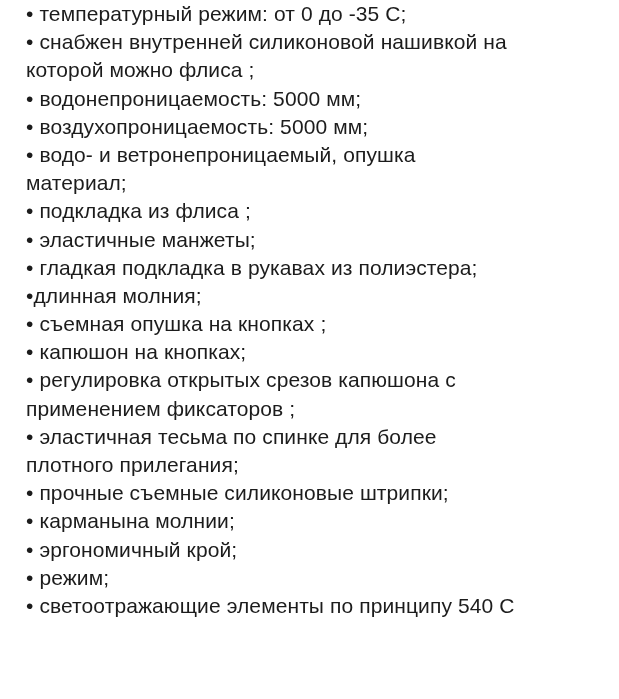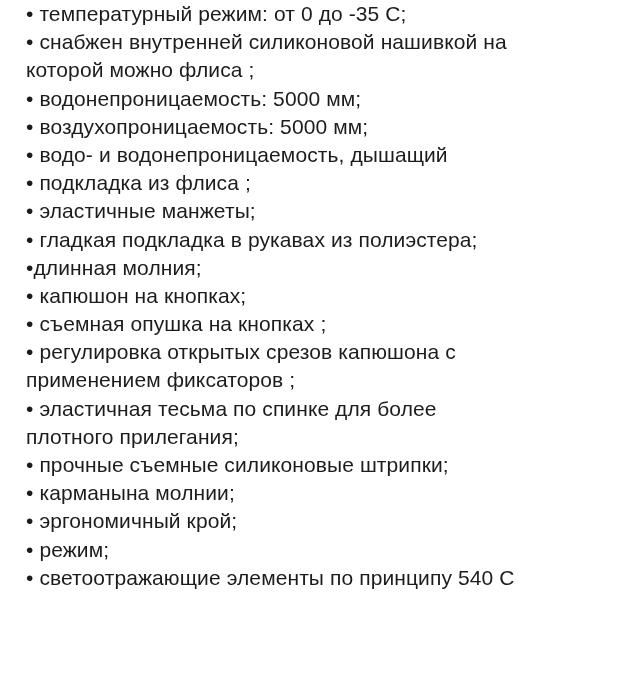--- a/index.html
+++ b/index.html
@@ -14,27 +14,28 @@
   </style>
 </head>
 <body>
 
 <div class="doc">
   <div class="line">• температурный режим: от 0 до -35 С;</div>
   <div class="line">• снабжен внутренней силиконовой нашивкой на</div>
   <div class="line">которой можно флиса ;</div>
   <div class="line">• водонепроницаемость: 5000 мм;</div>
   <div class="line">• воздухопроницаемость: 5000 мм;</div>
-  <div class="line">• водо- и водонепроницаемость, дышащий</div>
+  <div class="line">• водо- и ветронепроницаемый, опушка</div>
+  <div class="line">материал;</div>
   <div class="line">• подкладка из флиса ;</div>
   <div class="line">• эластичные манжеты;</div>
   <div class="line">• гладкая подкладка в рукавах из полиэстера;</div>
   <div class="line">•длинная молния;</div>
+  <div class="line">• съемная опушка на кнопках ;</div>
   <div class="line">• капюшон на кнопках;</div>
-  <div class="line">• съемная опушка на кнопках ;</div>
   <div class="line">• регулировка открытых срезов капюшона с</div>
   <div class="line">применением фиксаторов ;</div>
   <div class="line">• эластичная тесьма по спинке для более</div>
   <div class="line">плотного прилегания;</div>
   <div class="line">• прочные съемные силиконовые штрипки;</div>
   <div class="line">• карманына молнии;</div>
   <div class="line">• эргономичный крой;</div>
   <div class="line">• режим;</div>
   <div class="line">• светоотражающие элементы по принципу 540 С</div>
 </div>

